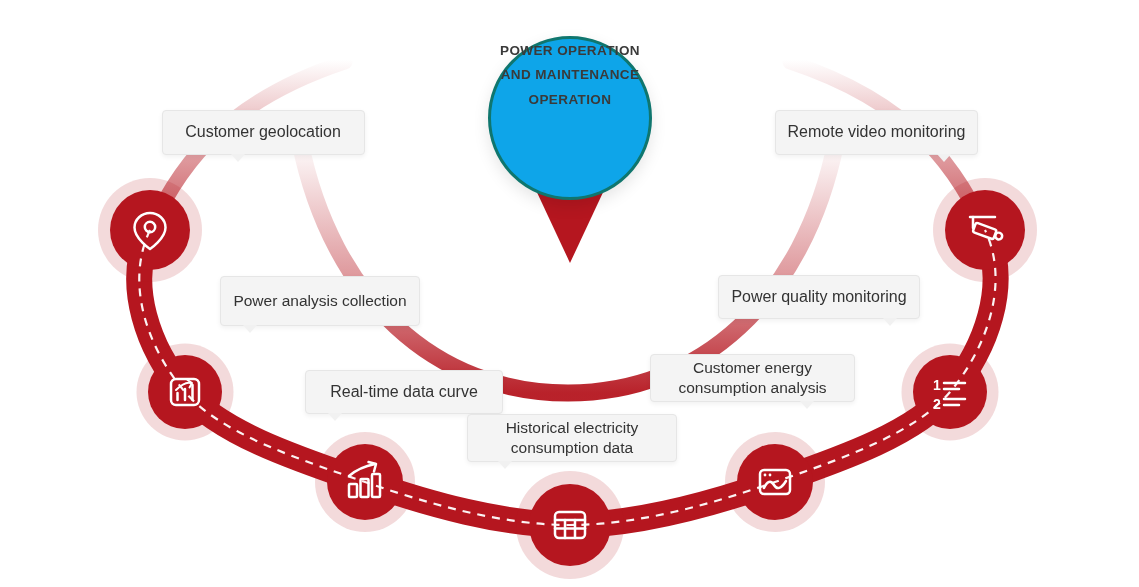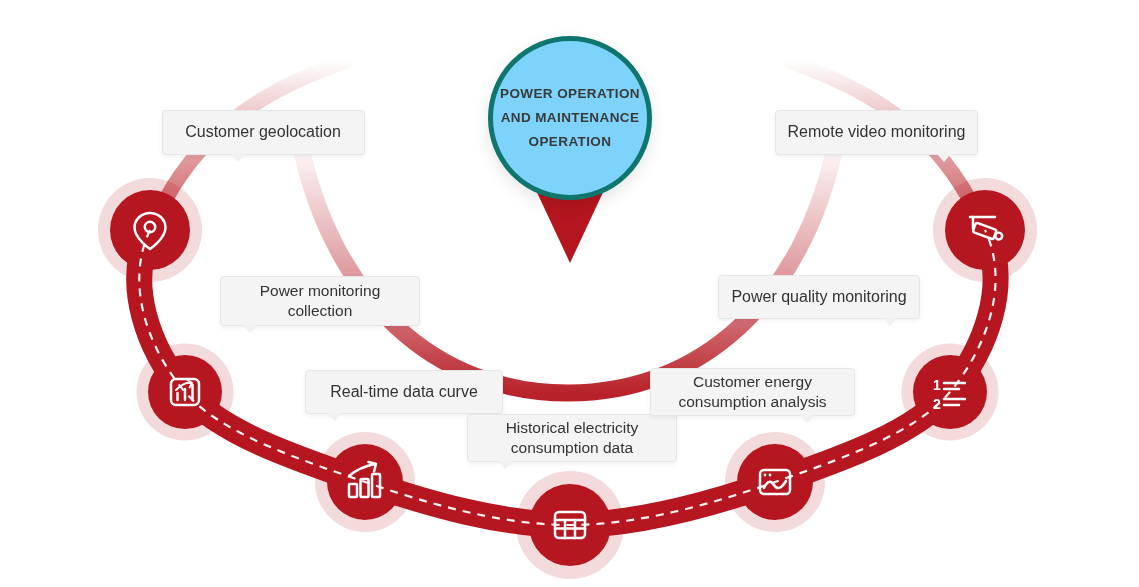--- a/index.html
+++ b/index.html
@@ -5,22 +5,22 @@
   html,body{margin:0;padding:0;background:#fff;}
   .stage{
     position:relative;width:1139px;height:587px;overflow:hidden;background:#fff;
     font-family:"Liberation Sans",sans-serif;
   }
   .layer{position:absolute;left:0;top:0;z-index:0;}
 
   
   .badge{
     position:absolute;left:488px;top:36px;width:164px;height:164px;
-    border-radius:50%;background:#7dd3fc;border:5px solid #0f766e;box-sizing:border-box;
-    display:flex;flex-direction:column;align-items:center;justify-content:center;
+    border-radius:50%;background:#0ea5e9;border:3px solid #0f766e;box-sizing:border-box;
+    display:flex;flex-direction:column;align-items:center;
     box-shadow:0 6px 16px rgba(0,0,0,0.10);z-index:2;
   }
   .badge .bline{
     font-size:13.5px;font-weight:bold;color:#3a3a3a;letter-spacing:0.4px;line-height:1.8;
     text-align:center;
   }
   .pin{
     position:absolute;left:534px;top:186px;width:0;height:0;z-index:1;
     border-left:36px solid transparent;border-right:36px solid transparent;
     border-top:77px solid #b5161f;
@@ -156,35 +156,35 @@
     <div class="bline">AND MAINTENANCE</div>
     <div class="bline">OPERATION</div>
   </div>
 
   <div class="label one" style="left:162px;top:110px;width:203px;height:45px;padding-left:9px;">
     <span>Customer geolocation</span>
     <span class="tail" style="left:68px;"></span>
   </div>
 
   <div class="label" style="left:220px;top:276px;width:200px;height:50px;">
-    <span>Power monitoring collection</span>
+    <span>Power analysis collection</span>
     <span class="tail" style="left:22px;"></span>
   </div>
 
   <div class="label one" style="left:305px;top:370px;width:198px;height:44px;">
     <span>Real-time data curve</span>
     <span class="tail" style="left:22px;"></span>
   </div>
 
   <div class="label" style="left:467px;top:414px;width:210px;height:48px;">
     <span>Historical electricity consumption data</span>
     <span class="tail" style="left:30px;"></span>
   </div>
 
-  <div class="label" style="left:650px;top:368px;width:205px;height:48px;">
+  <div class="label" style="left:650px;top:354px;width:205px;height:48px;">
     <span>Customer energy consumption analysis</span>
     <span class="tail" style="right:40px;"></span>
   </div>
 
   <div class="label one" style="left:718px;top:275px;width:202px;height:44px;">
     <span>Power quality monitoring</span>
     <span class="tail" style="right:22px;"></span>
   </div>
 
   <div class="label one" style="left:775px;top:110px;width:203px;height:45px;">

